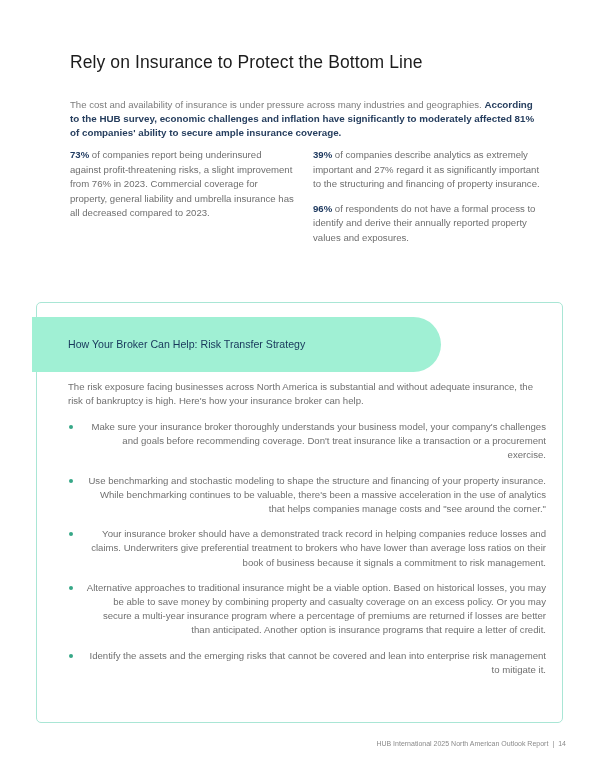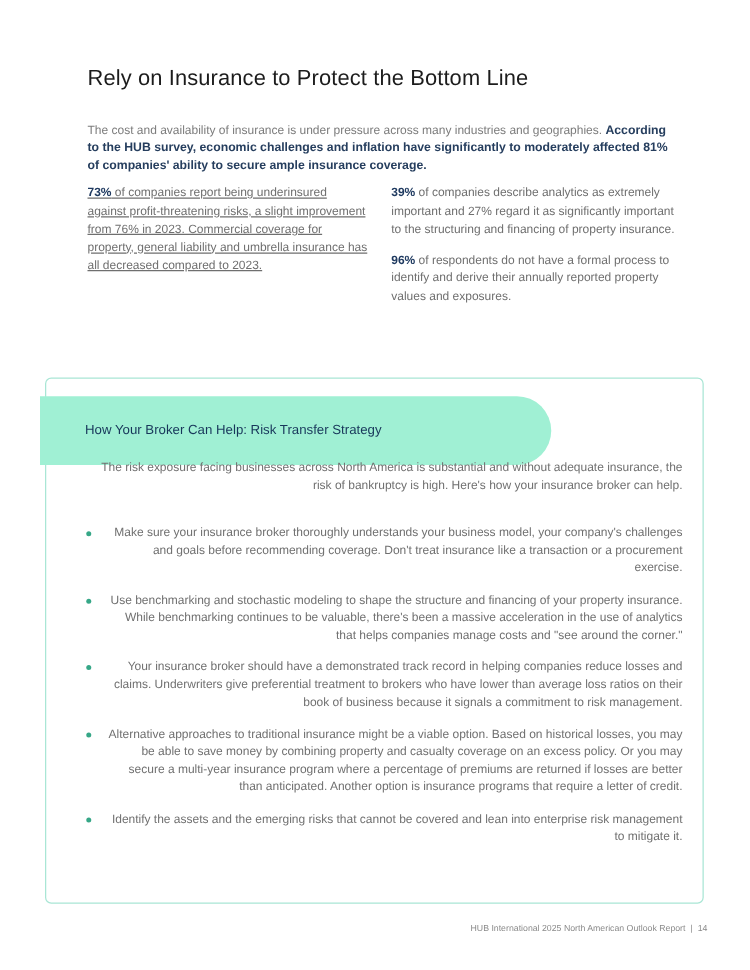--- a/index.html
+++ b/index.html
@@ -7,30 +7,30 @@
          font-family: "Liberation Sans", "DejaVu Sans", sans-serif; color: #6f6f6f; }
   .title { position: absolute; left: 70px; top: 52px; margin: 0;
            font-size: 17.5px; font-weight: normal; color: #1c1c1c; letter-spacing: 0.1px; }
   .intro { position: absolute; left: 70px; top: 98px; width: 470px;
            font-size: 9.6px; line-height: 14px; margin: 0; }
   .intro .lead { color: #7c7c7c; }
   .intro .strong { color: #263e5e; font-weight: bold; font-size: 9.8px; }
   .stats { position: absolute; top: 148px; font-size: 9.6px; line-height: 14.5px; color: #6f6f6f; }
   .stats p { margin: 0 0 10px 0; }
   .stats b { color: #1f3a60; }
-  .col-left { left: 70px; width: 224px; text-decoration: underline; }
+  .col-left { left: 70px; width: 224px; }
   .col-right { left: 313px; width: 228px; }
   .box { position: absolute; left: 36px; top: 302px; width: 527px; height: 421px;
          border: 1.5px solid #a9e6d5; border-radius: 5px; box-sizing: border-box; }
   .banner { position: absolute; left: 32px; top: 317px; width: 409px; height: 55px;
             background: #a0f0d4; border-radius: 0 28px 28px 0; }
   .banner-text { position: absolute; left: 68px; top: 338px; margin: 0;
                  font-size: 10.6px; font-weight: normal; color: #17365a; }
-  .body-text { position: absolute; left: 68px; top: 368px; width: 478px;
-               font-size: 9.6px; line-height: 14.2px; color: #707070; margin: 0; text-align: right; }
+  .body-text { position: absolute; left: 68px; top: 380px; width: 478px;
+               font-size: 9.6px; line-height: 14.2px; color: #707070; margin: 0; }
   .bullets { position: absolute; left: 68px; top: 420px; width: 478px; margin: 0; padding: 0; list-style: none;
              font-size: 9.6px; line-height: 14.2px; color: #707070; }
   .bullets li { position: relative; padding-left: 18px; margin-bottom: 11px; text-align: right; }
   .bullets li .dot { position: absolute; left: 1px; top: 5px; width: 4px; height: 4px;
                      border-radius: 50%; background: #36a787; }
   .footer { position: absolute; right: 34px; top: 740px; font-size: 7px; color: #8a8a8a; }
   .footer .sep { margin: 0 4px; }
 </style>
 </head>
 <body>

